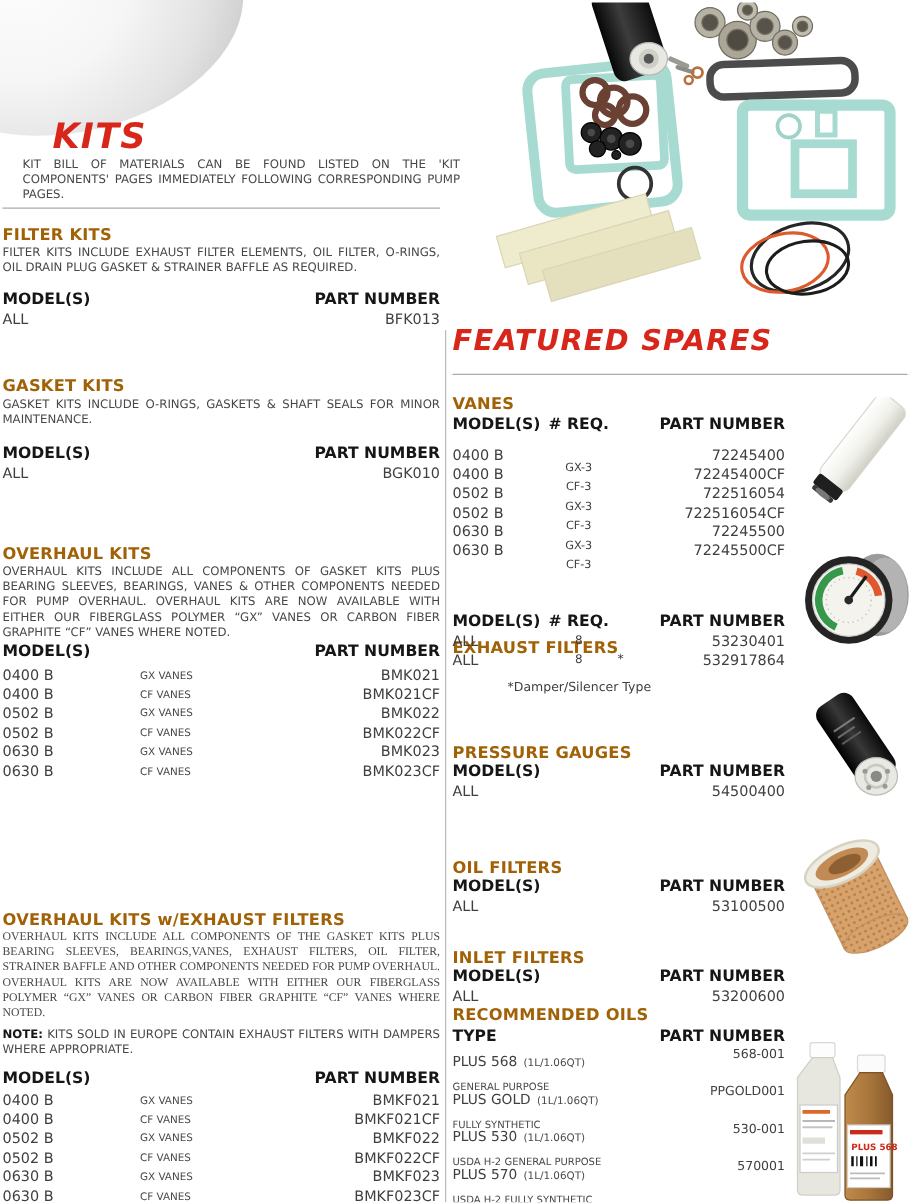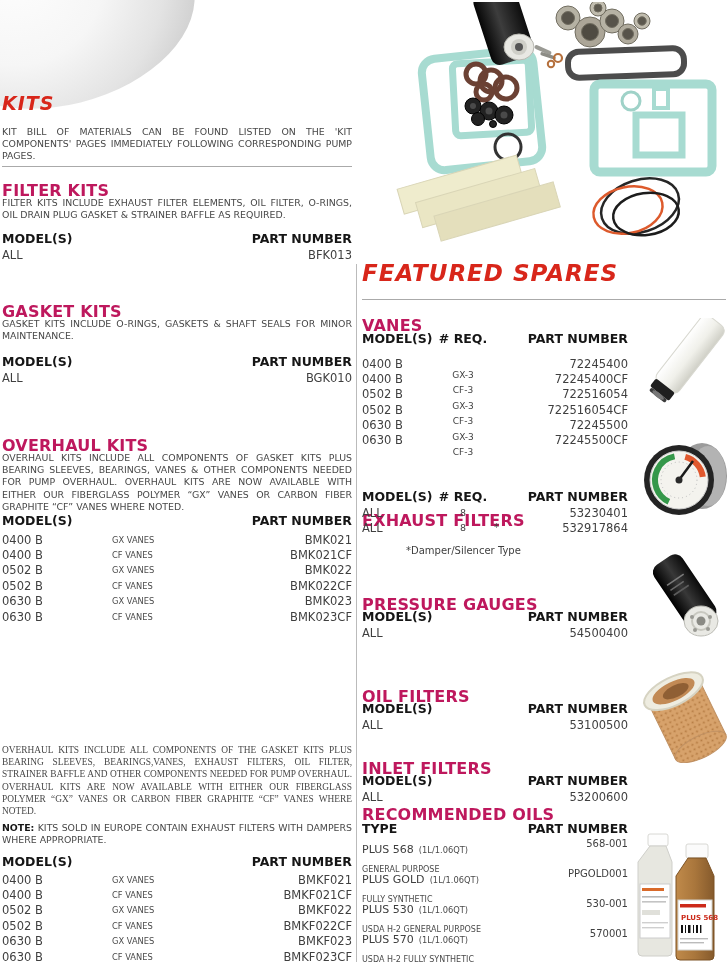--- a/index.html
+++ b/index.html
@@ -1,21 +1,21 @@
 <!DOCTYPE html>
 <html><head>
 <meta charset="utf-8">
 <style>
   html,body{margin:0;padding:0;background:#fff;}
   .page{position:relative;width:728px;height:962px;background:#fff;overflow:hidden;
         font-family:"DejaVu Sans",sans-serif;color:#474747;}
   .abs{position:absolute;}
-  .kits-title{font-size:19px;font-weight:bold;font-style:italic;color:#D8261A;letter-spacing:1px;}
+  .kits-title{font-size:28px;font-weight:bold;font-style:italic;color:#D8261A;letter-spacing:1px;margin-left:40px;}
   .featured-title{font-size:23px;font-weight:bold;font-style:italic;color:#D8261A;letter-spacing:1px;}
-  .sec-h{font-size:16px;font-weight:bold;color:#be185d;letter-spacing:.2px;}
+  .sec-h{font-size:13px;font-weight:bold;color:#a16207;letter-spacing:.2px;}
   .para{font-size:9.4px;line-height:1.3;color:#474747;text-align:justify;}
   .hrule{height:1px;background:#aaa;}
   .vdiv{width:1px;background:#bbb;}
   .thead{display:flex;justify-content:space-between;font-size:12.5px;font-weight:bold;color:#161616;}
   .row2{display:flex;justify-content:space-between;font-size:11.5px;color:#3f3f3f;}
   .rows3 .row3{display:grid;grid-template-columns:110px 1fr auto;align-items:center;height:15.4px;
         font-size:11.5px;color:#3f3f3f;}
   .row3 .vn{font-size:8.3px;color:#4a4a4a;align-self:center;}
   .row3 .pn{text-align:right;}
   .rowsv .rowv{display:grid;grid-template-columns:70px 62px 1fr;align-items:center;height:15.4px;
@@ -125,21 +125,21 @@
       <rect x="28" y="186" width="124" height="26" fill="#eae6c4"></rect>
       <rect x="42" y="204" width="124" height="26" fill="#e4dfbc"></rect>
     </g>
 
     <ellipse cx="252" cy="204" rx="40" ry="26" fill="none" stroke="#262626" stroke-width="2.5" transform="rotate(-18 252 204)"></ellipse>
     <ellipse cx="240" cy="208" rx="35" ry="23" fill="none" stroke="#dd5a2c" stroke-width="2.5" transform="rotate(-12 240 208)"></ellipse>
     <ellipse cx="258" cy="212" rx="33" ry="21" fill="none" stroke="#1c1c1c" stroke-width="2.5" transform="rotate(-8 258 212)"></ellipse>
   </svg>
 
   <div class="abs kits-title" style="left:2px;top:92px;">KITS</div>
-  <div class="abs para" style="left:2px;top:126px;width:350px;">KIT BILL OF MATERIALS CAN BE FOUND LISTED ON THE 'KIT COMPONENTS' PAGES IMMEDIATELY FOLLOWING CORRESPONDING PUMP PAGES.</div>
+  <div class="abs para" style="left:18px;top:126px;width:350px;">KIT BILL OF MATERIALS CAN BE FOUND LISTED ON THE 'KIT COMPONENTS' PAGES IMMEDIATELY FOLLOWING CORRESPONDING PUMP PAGES.</div>
   <div class="abs hrule" style="left:2px;top:166px;width:350px;"></div>
 
   <div class="abs sec-h" style="left:2px;top:181px;">FILTER KITS</div>
   <div class="abs para" style="left:2px;top:197px;width:350px;">FILTER KITS INCLUDE EXHAUST FILTER ELEMENTS, OIL FILTER, O-RINGS, OIL DRAIN PLUG GASKET &amp; STRAINER BAFFLE AS REQUIRED.</div>
   <div class="abs thead" style="left:2px;top:231px;width:350px;">
     <span>MODEL(S)</span>
     <span>PART NUMBER</span>
   </div>
   <div class="abs row2" style="left:2px;top:248px;width:350px;">
     <span>ALL</span>
@@ -189,20 +189,21 @@
         <span class="vn">GX VANES</span>
         <span class="pn">BMK023</span>
       </div>
     <div class="row3">
         <span>0630 B</span>
         <span class="vn">CF VANES</span>
         <span class="pn">BMK023CF</span>
       </div>
   </div>
 
+  <div class="abs sec-h" style="left:2px;top:729px;">OVERHAUL KITS w/EXHAUST FILTERS</div>
   <div class="abs para" style="left:2px;top:744px;width:350px;font-family:Liberation Serif, serif;">OVERHAUL KITS INCLUDE ALL COMPONENTS OF THE GASKET KITS PLUS BEARING SLEEVES, BEARINGS,VANES, EXHAUST FILTERS, OIL FILTER, STRAINER BAFFLE AND OTHER COMPONENTS NEEDED FOR PUMP OVERHAUL. OVERHAUL KITS ARE NOW AVAILABLE WITH EITHER OUR FIBERGLASS POLYMER “GX” VANES OR CARBON FIBER GRAPHITE “CF” VANES WHERE NOTED.</div>
   <div class="abs note" style="left:2px;top:822px;width:350px;">
     <b>NOTE:</b><span> KITS SOLD IN EUROPE CONTAIN EXHAUST FILTERS WITH DAMPERS WHERE APPROPRIATE.</span>
   </div>
   <div class="abs thead" style="left:2px;top:854px;width:350px;">
     <span>MODEL(S)</span>
     <span>PART NUMBER</span>
   </div>
   <div class="abs rows3" style="left:2px;top:872px;width:350px;">
     <div class="row3">

